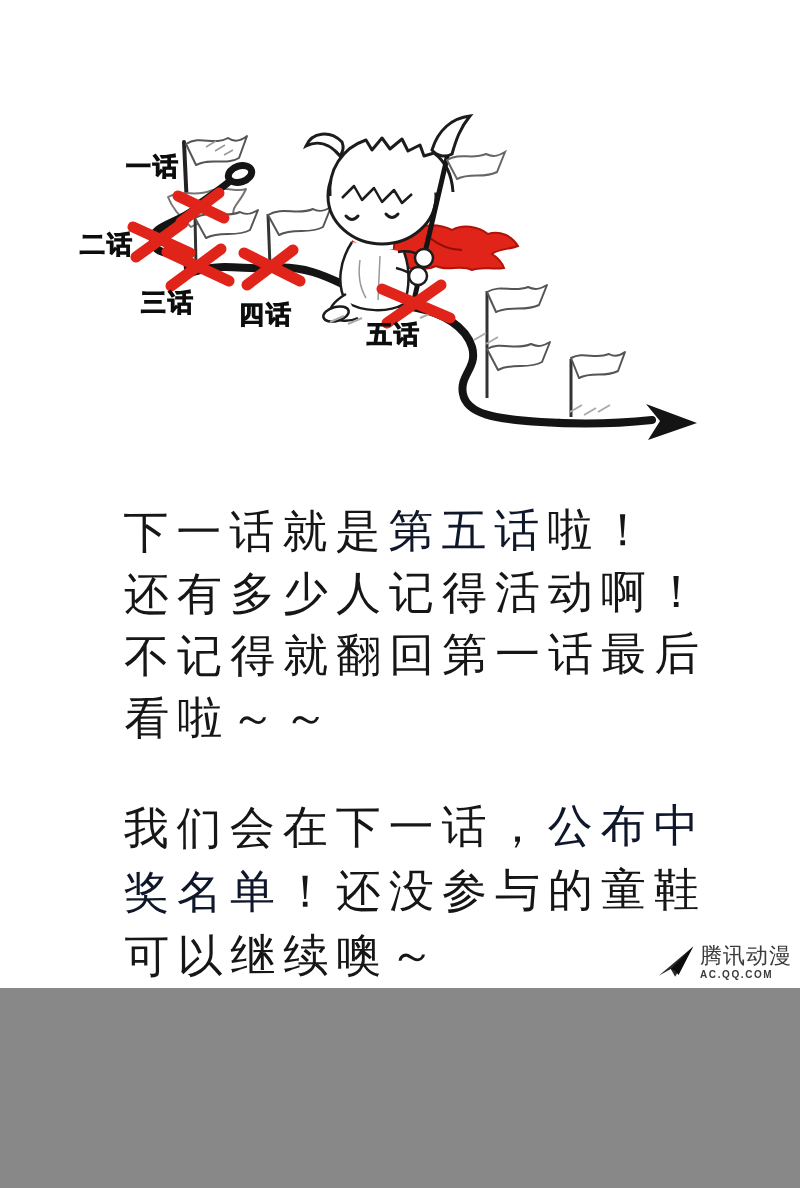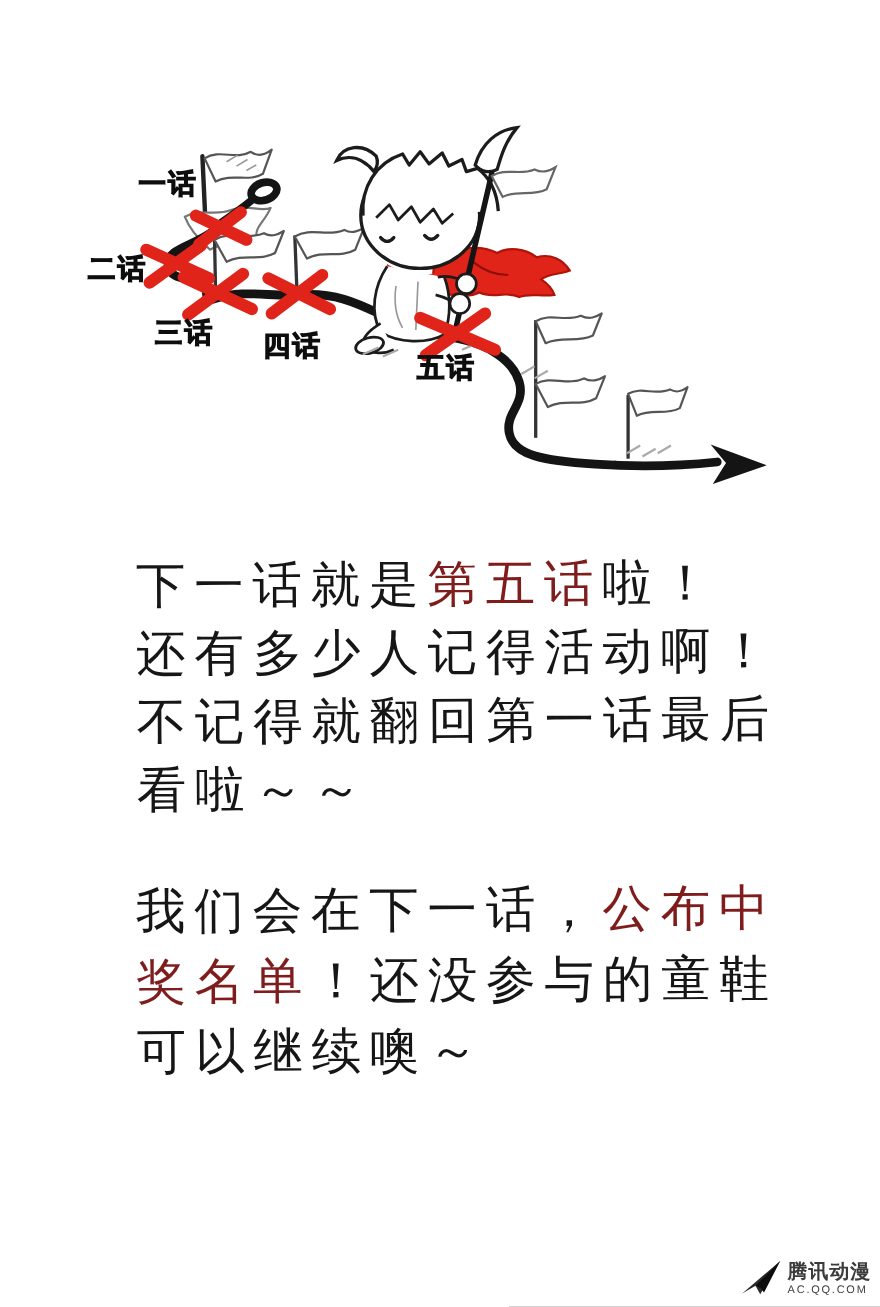--- a/index.html
+++ b/index.html
@@ -1,41 +1,41 @@
 <!DOCTYPE html>
 <html><head>
 <meta charset="utf-8">
 <style>
   html,body{margin:0;padding:0;background:#888;}
   .page{
-    position:relative;width:800px;height:1188px;margin:0 auto;
+    position:relative;width:800px;height:988px;margin:0 auto;
     background:#ffffff;overflow:hidden;
     font-family:"Liberation Sans","DejaVu Sans",sans-serif;
   }
   .illu{position:absolute;left:0;top:0;width:800px;height:470px;}
   .ms-label{
     position:absolute;font-size:25px;font-weight:900;color:#0d0d0d;
     letter-spacing:2px;white-space:nowrap;
     -webkit-text-stroke:1.1px #0d0d0d;
   }
   .para{
     position:absolute;left:124px;width:640px;
     font-size:45px;line-height:62px;letter-spacing:8px;
     color:#161616;font-weight:500;white-space:nowrap;
     transform:rotate(-0.3deg);
   }
   .para.p2{line-height:64px;}
-  .para .red{color:#7f1d1d;}
+  .para .red{color:#0f172a;}
   .footer-logo{
     position:absolute;right:8px;bottom:8px;
     display:flex;align-items:center;gap:5px;color:#3b3b3b;
   }
   .footer-logo .txt{display:flex;flex-direction:column;line-height:1;}
-  .brand{font-size:18px;font-weight:700;letter-spacing:1px;color:#3b3b3b;}
-  .site{font-size:10px;font-weight:400;letter-spacing:1.6px;color:#3b3b3b;margin-top:3px;}
+  .brand{font-size:22px;font-weight:400;letter-spacing:1px;color:#3b3b3b;}
+  .site{font-size:10px;font-weight:700;letter-spacing:1.6px;color:#3b3b3b;margin-top:3px;}
   .line{display:block;}
 </style>
 </head>
 <body>
 
 <div class="page">
 
   <svg class="illu" viewBox="0 0 800 470">
 
     <g>
@@ -121,21 +121,21 @@
 
     <g stroke="#e0241a" stroke-width="11" stroke-linecap="round">
       <path d="M382 289 L450 318 M441 285 L387 323" fill="none"></path>
     </g>
   </svg>
 
   <div class="ms-label" style="left:126px;top:150px;">一话</div>
   <div class="ms-label" style="left:80px;top:228px;">二话</div>
   <div class="ms-label" style="left:141px;top:286px;">三话</div>
   <div class="ms-label" style="left:239px;top:298px;">四话</div>
-  <div class="ms-label" style="left:379px;top:318px;">五话</div>
+  <div class="ms-label" style="left:367px;top:318px;">五话</div>
 
   <div class="para" style="top:500px;">
     <span class="line">
       <span>下一话就是</span><span class="red">第五话</span><span>啦！</span>
     </span>
     <span class="line">还有多少人记得活动啊！</span>
     <span class="line">不记得就翻回第一话最后</span>
     <span class="line">看啦～～</span>
   </div>
 

